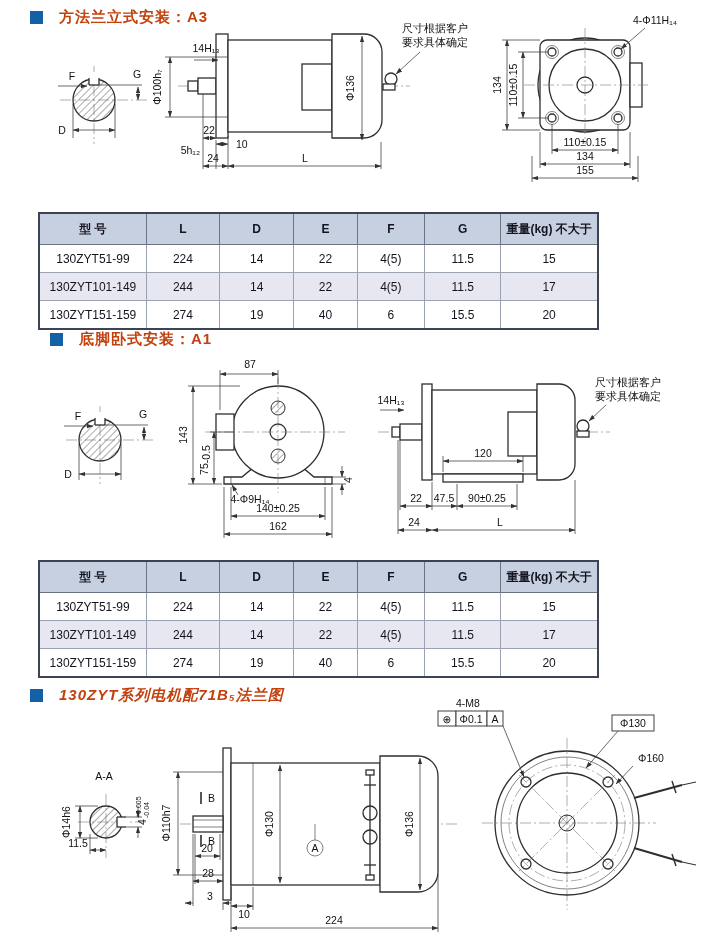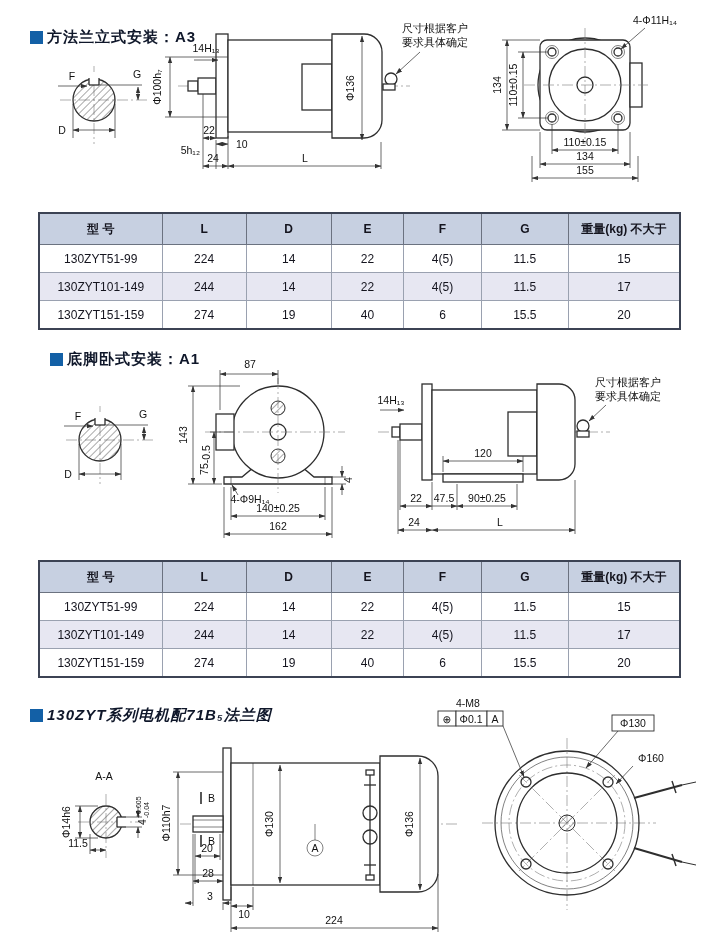--- a/index.html
+++ b/index.html
@@ -1,30 +1,30 @@
 <!DOCTYPE html>
 <html><head>
 <meta charset="utf-8">
 <style>
   html,body{margin:0;padding:0;}
   body{width:702px;height:952px;position:relative;background:#fff;
        font-family:"Liberation Sans",sans-serif;overflow:hidden;}
-  .sec-title{position:absolute;display:flex;align-items:center;gap:4px;
-             font-size:15px;font-weight:bold;color:#0f172a;letter-spacing:1px;margin-top:20px;}
+  .sec-title{position:absolute;display:flex;align-items:center;gap:16px;
+             font-size:15px;font-weight:bold;color:#c2410c;letter-spacing:1px;}
   .bullet{width:13px;height:13px;background:#1360a6;flex:0 0 auto;}
   svg{position:absolute;left:0;}
   .ol{fill:#fff;stroke:#2e2e2e;stroke-width:1.3;}
   .oln{fill:none;stroke:#2e2e2e;stroke-width:1.3;}
   .thin{fill:none;stroke:#2e2e2e;stroke-width:0.6;}
   .dl{stroke:#3a3a3a;stroke-width:0.75;fill:none;}
   .cl{stroke:#787878;stroke-width:0.6;fill:none;stroke-dasharray:11 3 2 3;}
   text.dt{font-size:10.5px;fill:#111;}
   text.sm{font-size:7px;fill:#111;}
   text.nt{font-size:11px;fill:#111;}
-  table.dtable{position:absolute;left:38px;width:643px;border-collapse:collapse;
+  table.dtable{position:absolute;left:38px;width:561px;border-collapse:collapse;
                table-layout:fixed;font-size:12px;color:#14141e;
                border:2px solid #3c4354;}
   .dtable th{background:#c7d0e1;font-weight:bold;height:28px;
              border:1px solid #6b7280;text-align:center;}
   .dtable td{height:25px;text-align:center;border:1px solid #9aa1b0;background:#fff;}
   .dtable tr.alt td{background:#e7e7f2;}
 </style>
 </head>
 <body>
 

